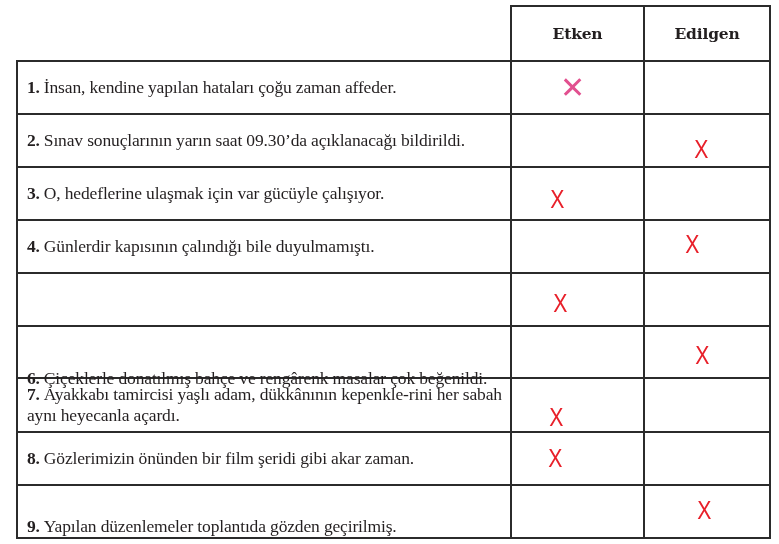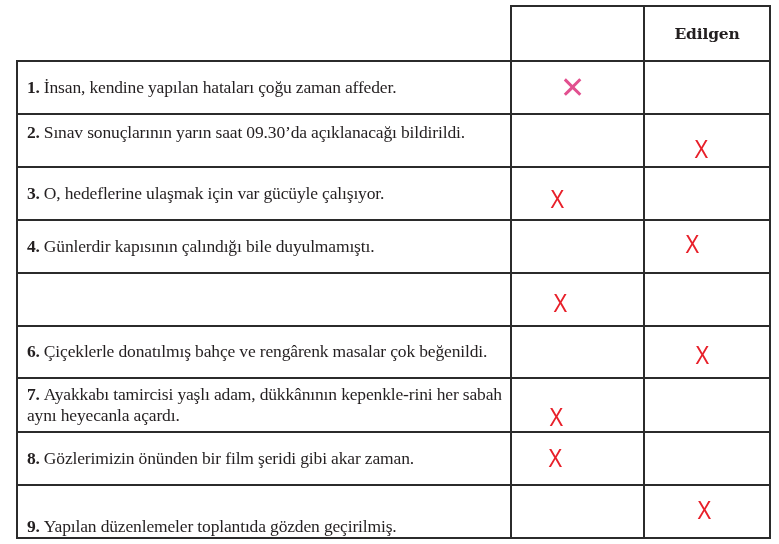--- a/index.html
+++ b/index.html
@@ -33,35 +33,36 @@
   <div class="line h" style="left:16px; top:377px; width:755px;"></div>
   <div class="line h" style="left:16px; top:431px; width:755px;"></div>
   <div class="line h" style="left:16px; top:484px; width:755px;"></div>
   <div class="line h" style="left:16px; top:537px; width:755px;"></div>
 
   <div class="line v" style="left:16px; top:60px; height:479px;"></div>
   <div class="line v" style="left:510px; top:5px; height:534px;"></div>
   <div class="line v" style="left:643px; top:5px; height:534px;"></div>
   <div class="line v" style="left:769px; top:5px; height:534px;"></div>
 
+  <div class="cell hdr" style="left:512px; top:7px; width:131px; height:53px;">Etken</div>
   <div class="cell hdr" style="left:645px; top:7px; width:124px; height:53px;">Edilgen</div>
 
   <div class="cell stmt" style="left:18px; top:62px; width:492px; height:51px;">
     <span><span class="num">1.</span><span>İnsan, kendine yapılan hataları çoğu zaman affeder.</span></span>
   </div>
-  <div class="cell stmt" style="left:18px; top:107px; width:492px; height:51px;font-family:Liberation Serif, serif;">
+  <div class="cell stmt" style="left:18px; top:115px; width:492px; height:51px;font-family:Liberation Serif, serif;">
     <span><span class="num">2.</span><span>Sınav sonuçlarının yarın saat 09.30’da açıklanacağı bildirildi.</span></span>
   </div>
   <div class="cell stmt" style="left:18px; top:168px; width:492px; height:51px;">
     <span><span class="num">3.</span><span>O, hedeflerine ulaşmak için var gücüyle çalışıyor.</span></span>
   </div>
   <div class="cell stmt" style="left:18px; top:221px; width:492px; height:51px;border-radius:12px;">
     <span><span class="num">4.</span><span>Günlerdir kapısının çalındığı bile duyulmamıştı.</span></span>
   </div>
-  <div class="cell stmt" style="left:18px; top:318px; width:492px; height:67px;">
+  <div class="cell stmt" style="left:18px; top:345px; width:492px; height:67px;">
     <span><span class="num">6.</span><span>Çiçeklerle donatılmış bahçe ve rengârenk masalar çok beğenildi.</span></span>
   </div>
   <div class="cell stmt" style="left:18px; top:379px; width:492px; height:52px;">
     <span><span class="num">7.</span><span>Ayakkabı tamircisi yaşlı adam, dükkânının kepenkle-rini her sabah aynı heyecanla açardı.</span></span>
   </div>
   <div class="cell stmt" style="left:18px; top:433px; width:580px; height:51px;">
     <span><span class="num">8.</span><span>Gözlerimizin önünden bir film şeridi gibi akar zaman.</span></span>
   </div>
   <div class="cell stmt" style="left:18px; top:486px; width:492px; height:51px;align-items:flex-end;">
     <span><span class="num">9.</span><span>Yapılan düzenlemeler toplantıda gözden geçirilmiş.</span></span>

